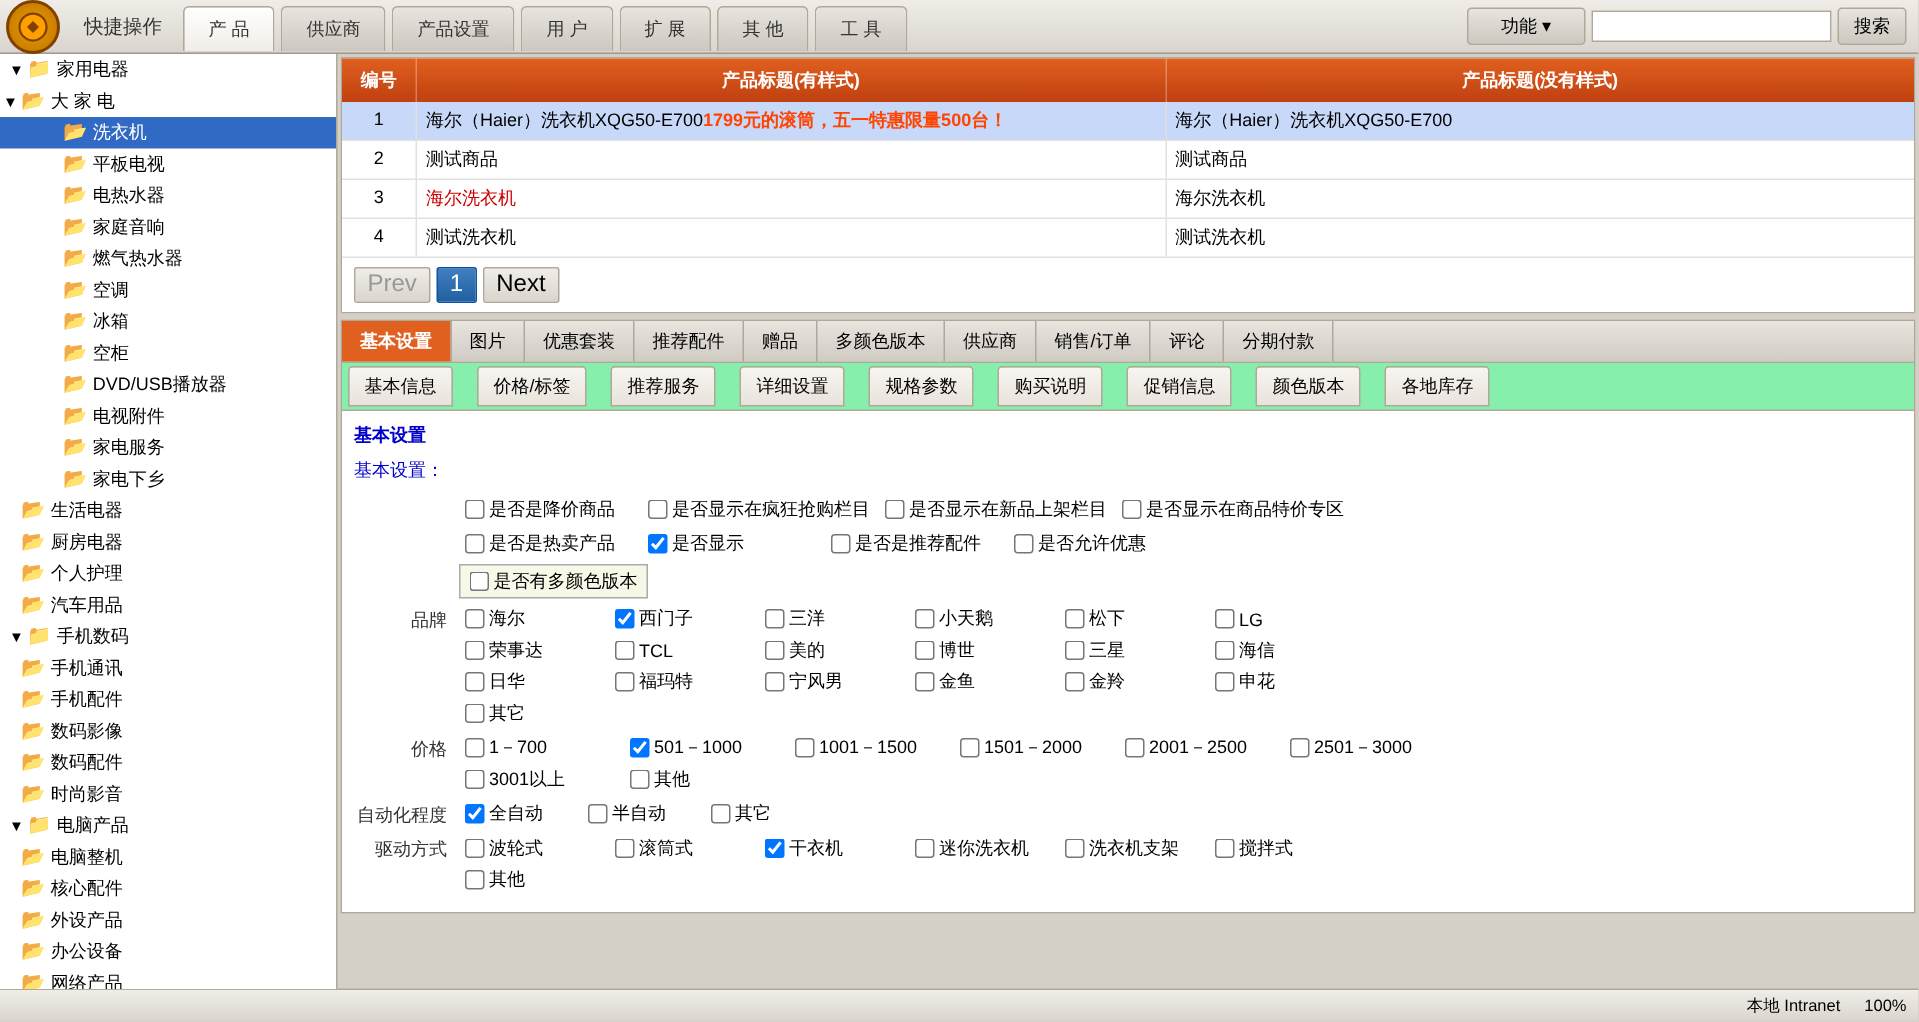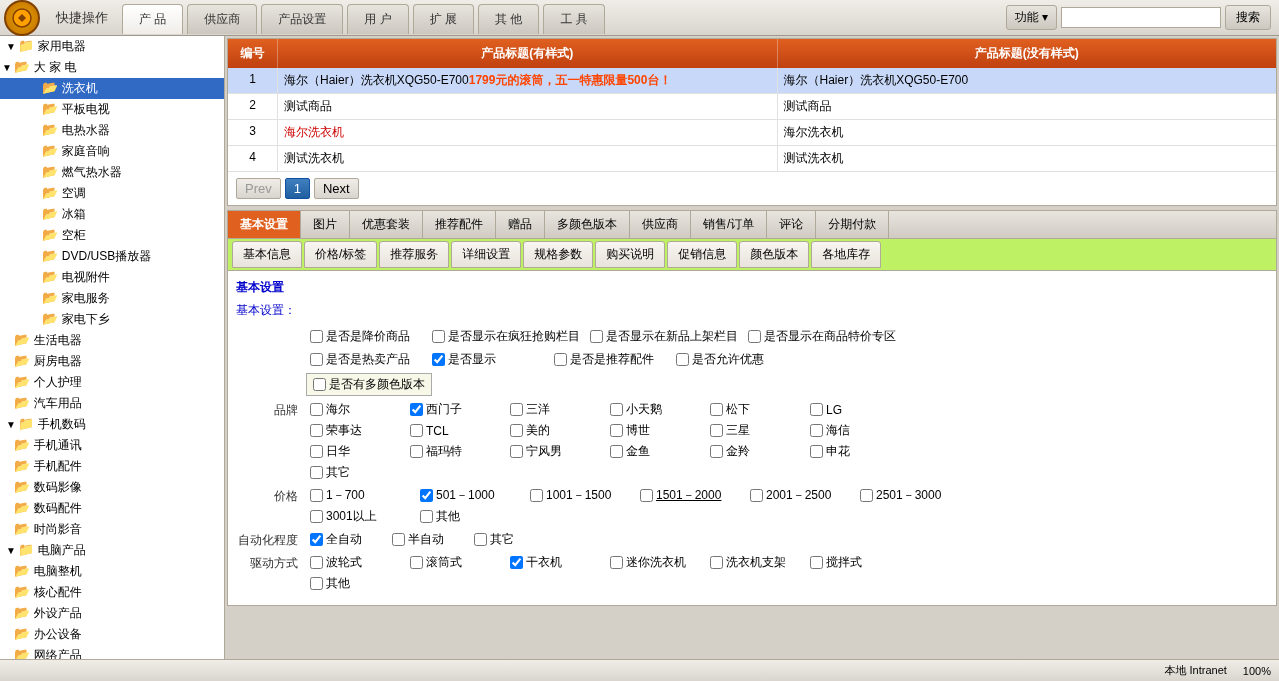--- a/index.html
+++ b/index.html
@@ -21,21 +21,21 @@
     .nav-tab {
       padding: 4px 16px; margin: 2px 2px 0; border-radius: 4px 4px 0 0;
       background: linear-gradient(to bottom, #e8e4de, #ccc8c0); border: 1px solid #b0a898;
       border-bottom: none; cursor: pointer; font-size: 12px; color: #333;
       display: flex; align-items: center; height: 30px;
     }
     .nav-tab.active { background: linear-gradient(to bottom, #fff, #f0ede8); }
     .top-right { display: flex; align-items: center; gap: 4px; margin-right: 8px; }
     .func-btn {
       background: linear-gradient(to bottom, #e8e4de, #ccc8c0); border: 1px solid #b0a898;
-      padding: 3px 8px; border-radius: 3px; cursor: pointer; font-size: 12px;
+      padding: 3px 22px; border-radius: 3px; cursor: pointer; font-size: 12px;
     }
     .search-box-top {
       border: 1px solid #b0a898; padding: 2px 4px; width: 160px; background: white;
     }
     .search-btn-top {
       background: linear-gradient(to bottom, #e8e4de, #ccc8c0); border: 1px solid #b0a898;
       padding: 3px 10px; border-radius: 3px; cursor: pointer; font-size: 12px;
     }
 
     
@@ -66,35 +66,35 @@
     .pt-row { display: flex; border-bottom: 1px solid #e0e0e0; }
     .pt-row.selected { background: #c8d8f8; }
     .pt-cell-no { width: 50px; padding: 4px 6px; flex-shrink: 0; border-right: 1px solid #e0e0e0; text-align: center; }
     .pt-cell-title { flex: 1; padding: 4px 6px; border-right: 1px solid #e0e0e0; }
     .pt-cell-title2 { flex: 1; padding: 4px 6px; }
     
     
     .pagination { display: flex; align-items: center; gap: 4px; padding: 6px 8px; }
     .page-btn {
       padding: 2px 8px; border: 1px solid #b0a898; background: linear-gradient(to bottom, #f0ede8, #d9d5ce);
-      cursor: pointer; border-radius: 2px; font-size: 13px;
+      cursor: pointer; border-radius: 2px; font-size: 16px;
     }
     .page-btn.active { background: linear-gradient(to bottom, #4080c0, #2060a0); color: white; border-color: #1050a0; }
     .page-btn.disabled { color: #999; cursor: default; }
 
     
     .tab-section { background: #f0ede8; border: 1px solid #b0a898; margin: 2px; }
     .tab-row { display: flex; background: linear-gradient(to bottom, #e8e4de, #d0ccc4); border-bottom: 1px solid #b0a898; }
     .tab-item {
       padding: 5px 12px; cursor: pointer; border-right: 1px solid #b0a898;
       font-size: 12px; white-space: nowrap;
     }
     .tab-item.active { background: #e06020; color: white; font-weight: bold; }
     
-    .sub-tab-row { display: flex; background: #bef264; border-bottom: 1px solid #b0a898; padding: 2px 4px; gap: 2px; }
+    .sub-tab-row { display: flex; background: #86efac; border-bottom: 1px solid #b0a898; padding: 2px 4px; gap: 16px; }
     .sub-tab {
       padding: 4px 10px; cursor: pointer; border: 1px solid #b0a898; border-radius: 3px 3px 0 0;
       background: linear-gradient(to bottom, #f8f4f0, #e8e4dc); font-size: 12px;
     }
     
     
     .settings-area { background: white; padding: 8px; flex: 1; overflow-y: auto; }
     .settings-title { color: #0000cc; font-weight: bold; margin-bottom: 6px; font-size: 12px; }
     .settings-section-title { color: #0000cc; margin-bottom: 8px; font-size: 12px; }
     
@@ -405,21 +405,21 @@
                   <span>1－700</span>
                 </label>
                 <label class="checkbox-item-sm" style="min-width: 110px;">
                   <input type="checkbox" checked="" style="">
                   <span>501－1000</span>
                 </label>
                 <label class="checkbox-item-sm" style="min-width: 110px;">
                   <input type="checkbox" style="">
                   <span>1001－1500</span>
                 </label>
-                <label class="checkbox-item-sm" style="min-width: 110px; text-decoration: underline;">
+                <label class="checkbox-item-sm" style="min-width: 110px;">
                   <input type="checkbox" style="">
                   <span>1501－2000</span>
                 </label>
                 <label class="checkbox-item-sm" style="min-width: 110px;">
                   <input type="checkbox" style="">
                   <span>2001－2500</span>
                 </label>
                 <label class="checkbox-item-sm" style="min-width: 110px;">
                   <input type="checkbox" style="">
                   <span>2501－3000</span>

